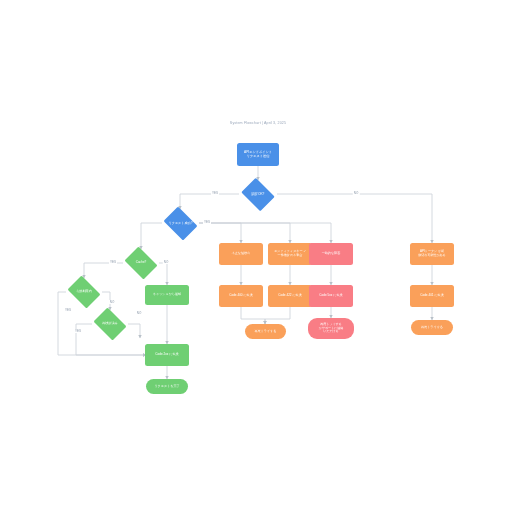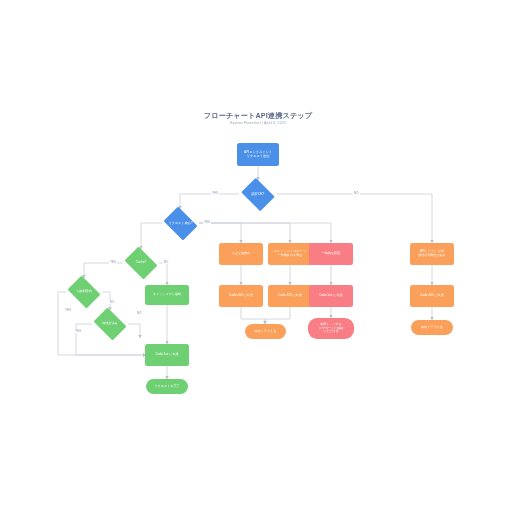--- a/index.html
+++ b/index.html
@@ -102,21 +102,20 @@
     padding: 0 1px;
     white-space: nowrap;
     transform: translate(-50%, -50%);
   }
 </style>
 </head>
 <body>
 
 <div id="canvas">
 
-  <div class="title">フローチャートAPI連携ステップ</div>
   <div class="subtitle">System Flowchart  |  April 3, 2025</div>
 
   <svg id="edges" viewBox="0 0 516 516">
     <defs>
       <marker id="ah" markerWidth="5" markerHeight="5" refX="3.6" refY="2" orient="auto">
         <path d="M0,0 L4,2 L0,4 z" fill="#b8c0c8"></path>
       </marker>
     </defs>
     <g fill="none" stroke="#cfd5db" stroke-width="0.9" marker-end="url(#ah)">
 

